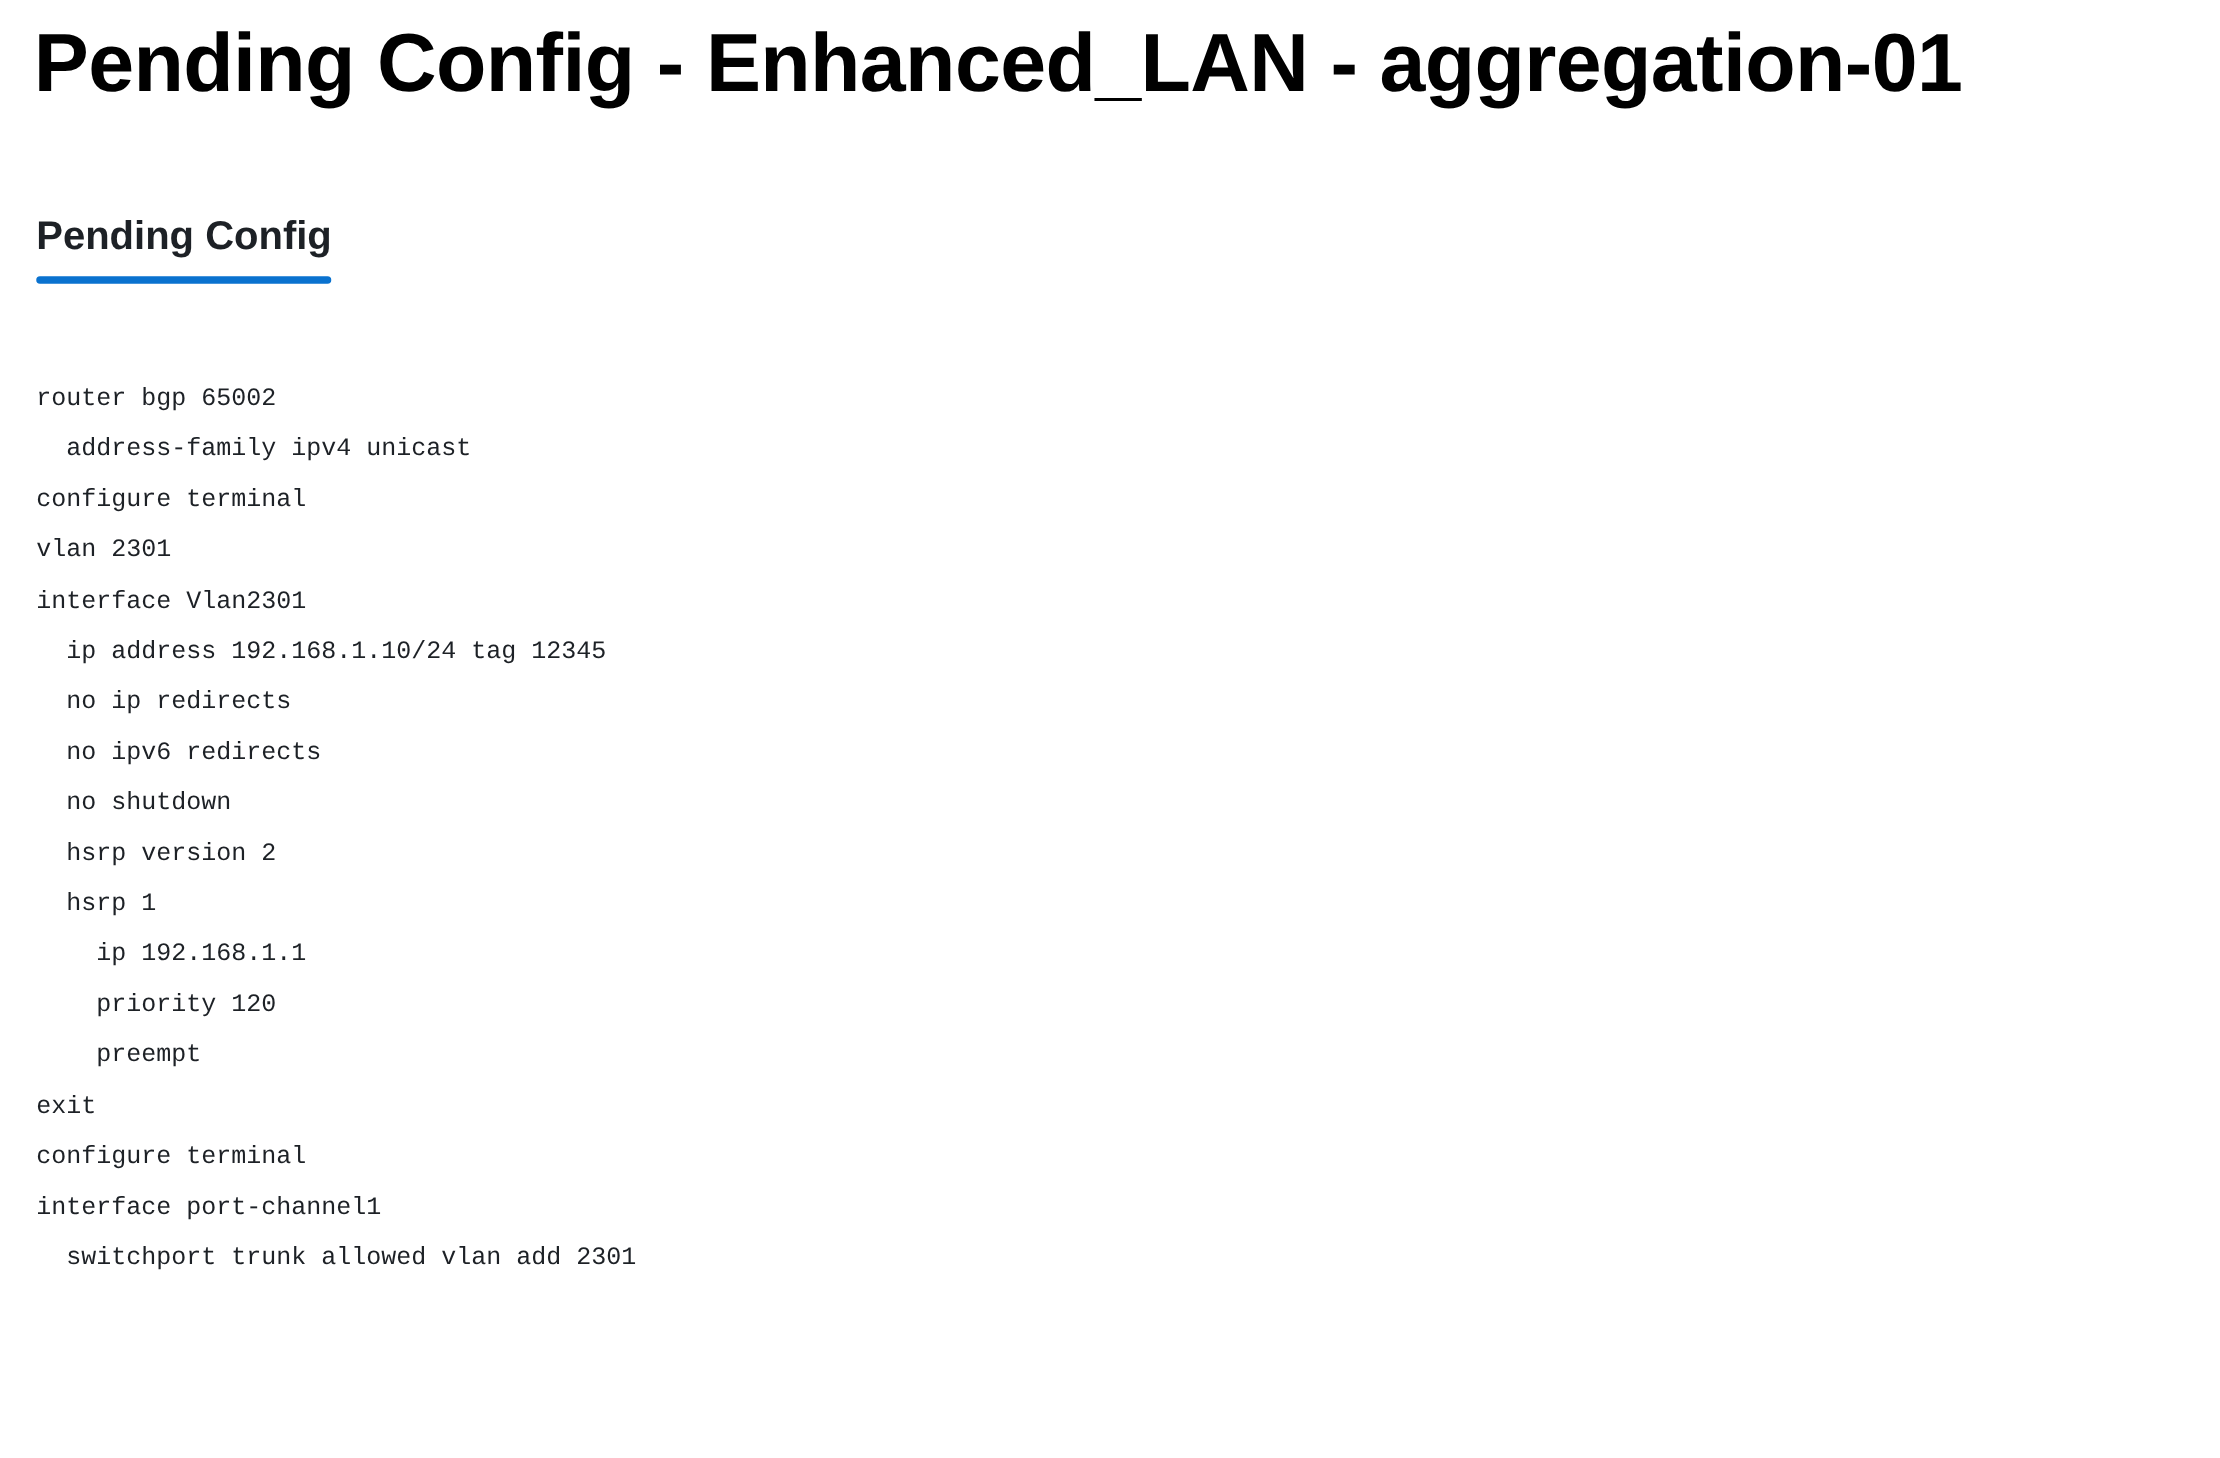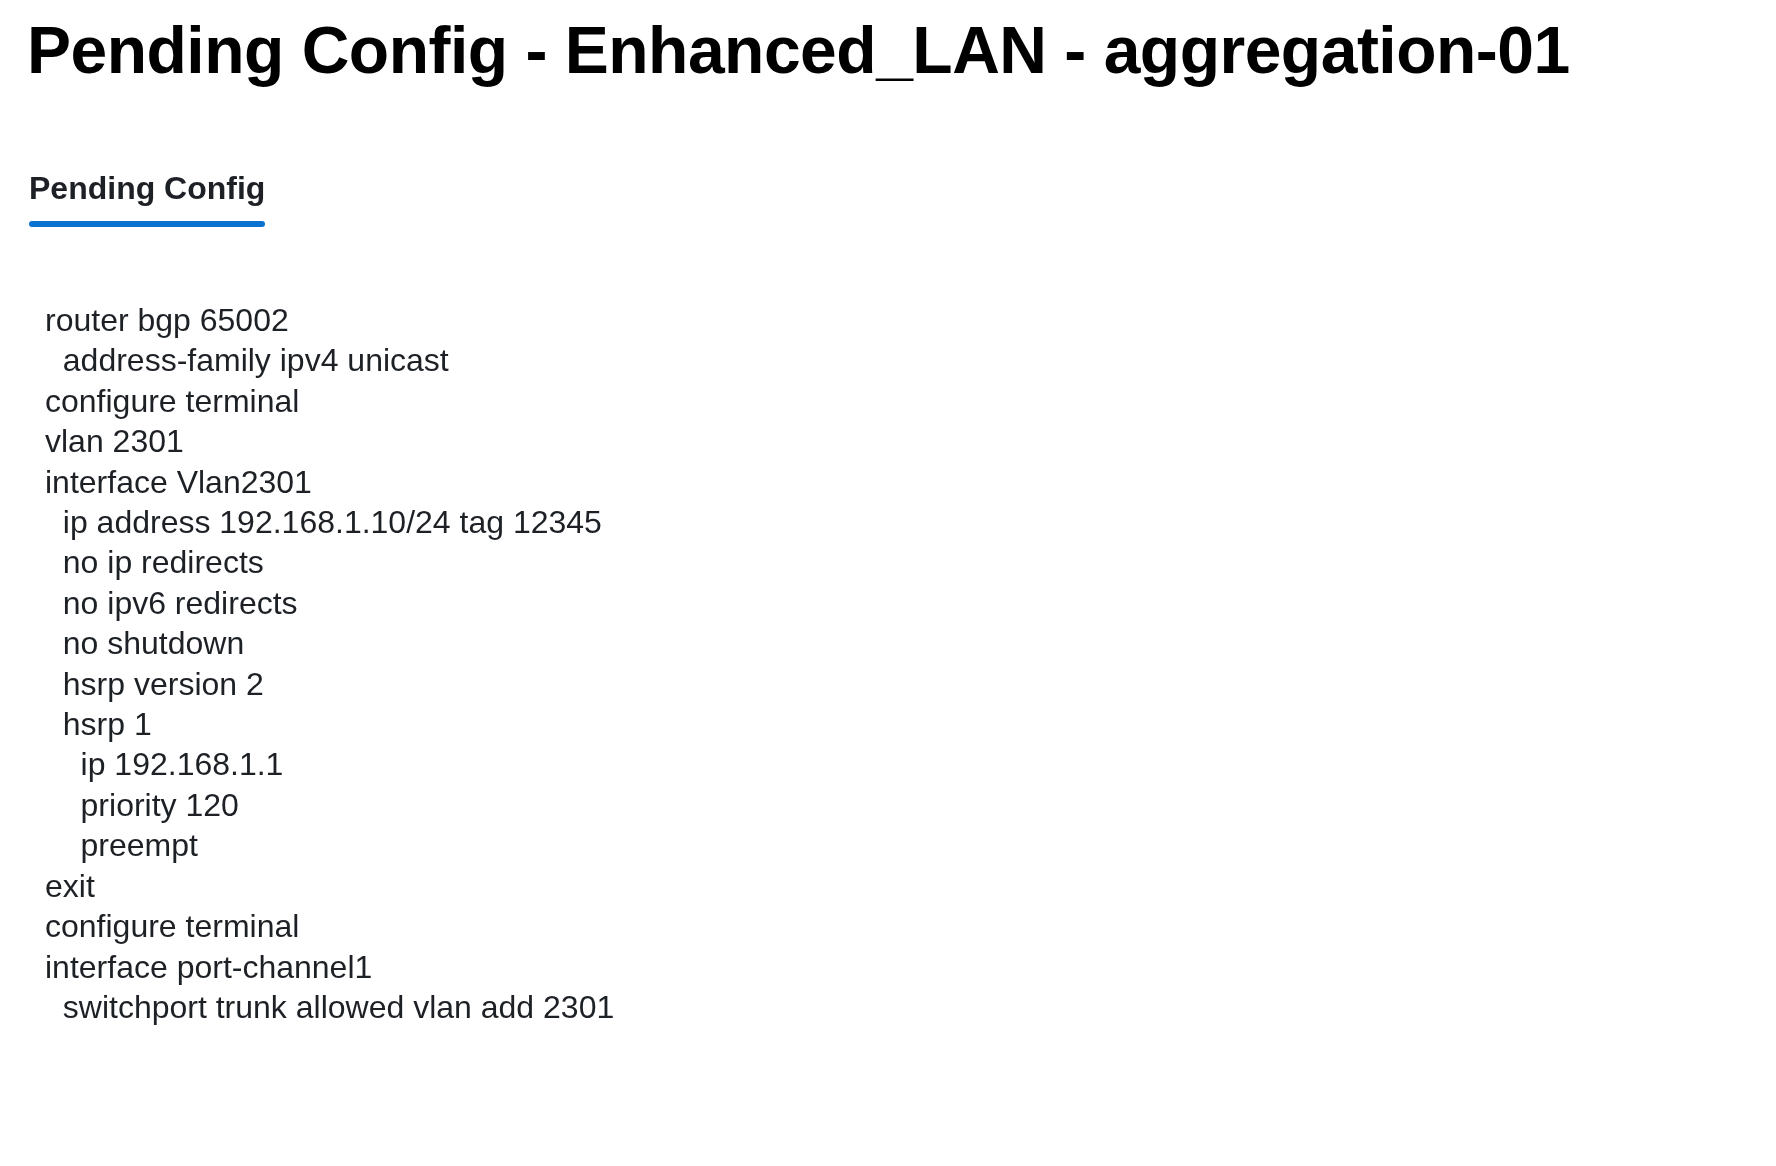--- a/index.html
+++ b/index.html
@@ -52,25 +52,25 @@
       position: absolute;
       left: 0;
       right: 0;
       bottom: 0;
       height: 6px;
       border-radius: 3px;
       background: var(--accent, #0a72cf);
     }
     .config-block {
       position: absolute;
-      left: 45px;
+      left: 29px;
       top: 300px;
       margin: 0;
-      font-family: Liberation Sans, sans-serif;
-      font-size: 32px;
+      font-family: Liberation Mono, monospace;
+      font-size: 20px;
       line-height: 40.4px;
       color: #1d2126;
       white-space: pre;
     }
     .config-line {
       display: block;
       white-space: pre;
     }
   </style>
 </head>

